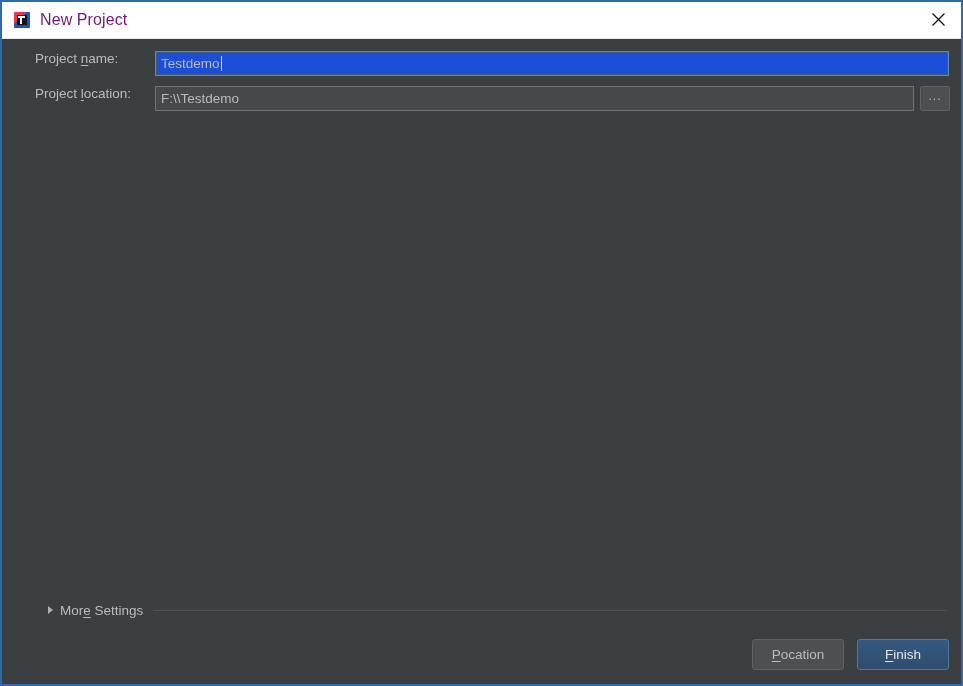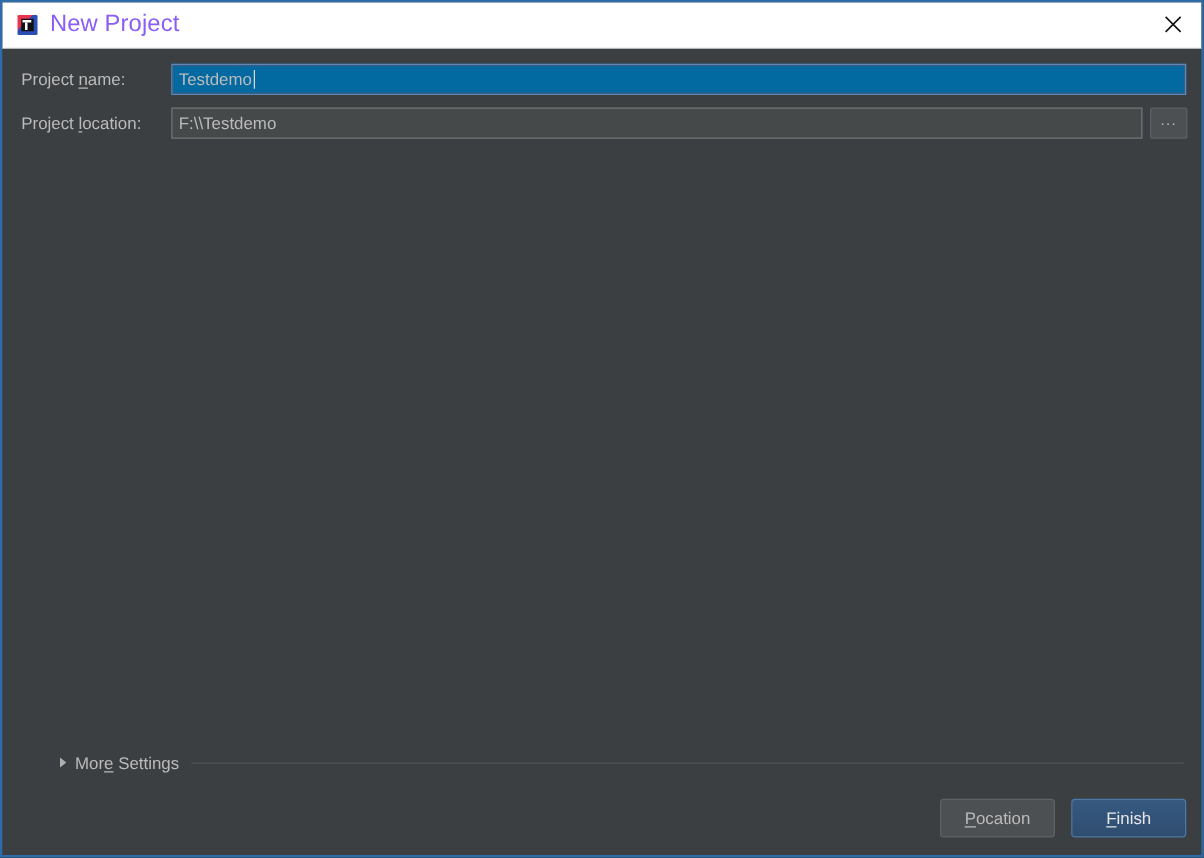--- a/index.html
+++ b/index.html
@@ -60,22 +60,22 @@
     width: 7px; height: 1.5px;
     background: #ffffff;
   }
   .app-icon .ij-j {
     position: absolute;
     left: 6px; top: 6px;
     width: 2px; height: 6px;
     background: #ffffff;
   }
   .title-text {
-    font-size: 19px;
-    color: #8b5cf6;
+    font-size: 16px;
+    color: #701a75;
     letter-spacing: 0.1px;
   }
   .close-btn {
     position: absolute;
     right: 0; top: 0;
     width: 46px;
     height: 35px;
     display: flex;
     align-items: center;
     justify-content: center;
@@ -90,22 +90,22 @@
     position: relative;
     display: flex;
     flex-direction: column;
   }
 
   .form-area {
     padding: 12px 11px 0 15px;
   }
   .form-row {
     display: flex;
-    align-items: center;
     margin-bottom: 10px;
+    margin-left: 18px;
   }
   .form-label {
     font-size: 13.5px;
     color: #bbbbbb;
     width: 120px;
     flex: 0 0 auto;
     white-space: nowrap;
   }
   .mn { text-decoration: underline; text-underline-offset: 2px; }
 
@@ -119,21 +119,21 @@
     padding: 0 5px;
     display: flex;
     align-items: center;
     white-space: nowrap;
     overflow: hidden;
   }
   .field.focused {
     border: 1px solid #5c87b8;
     outline: 1px solid #3e5e80;
     outline-offset: -2px;
-    background: #0369a1;
+    background: #1d4ed8;
     flex: 1 1 auto;
     margin-right: 1px;
   }
   .field.plain {
     border: 1px solid #737373;
     flex: 1 1 auto;
   }
   .caret {
     display: inline-block;
     width: 1px;

